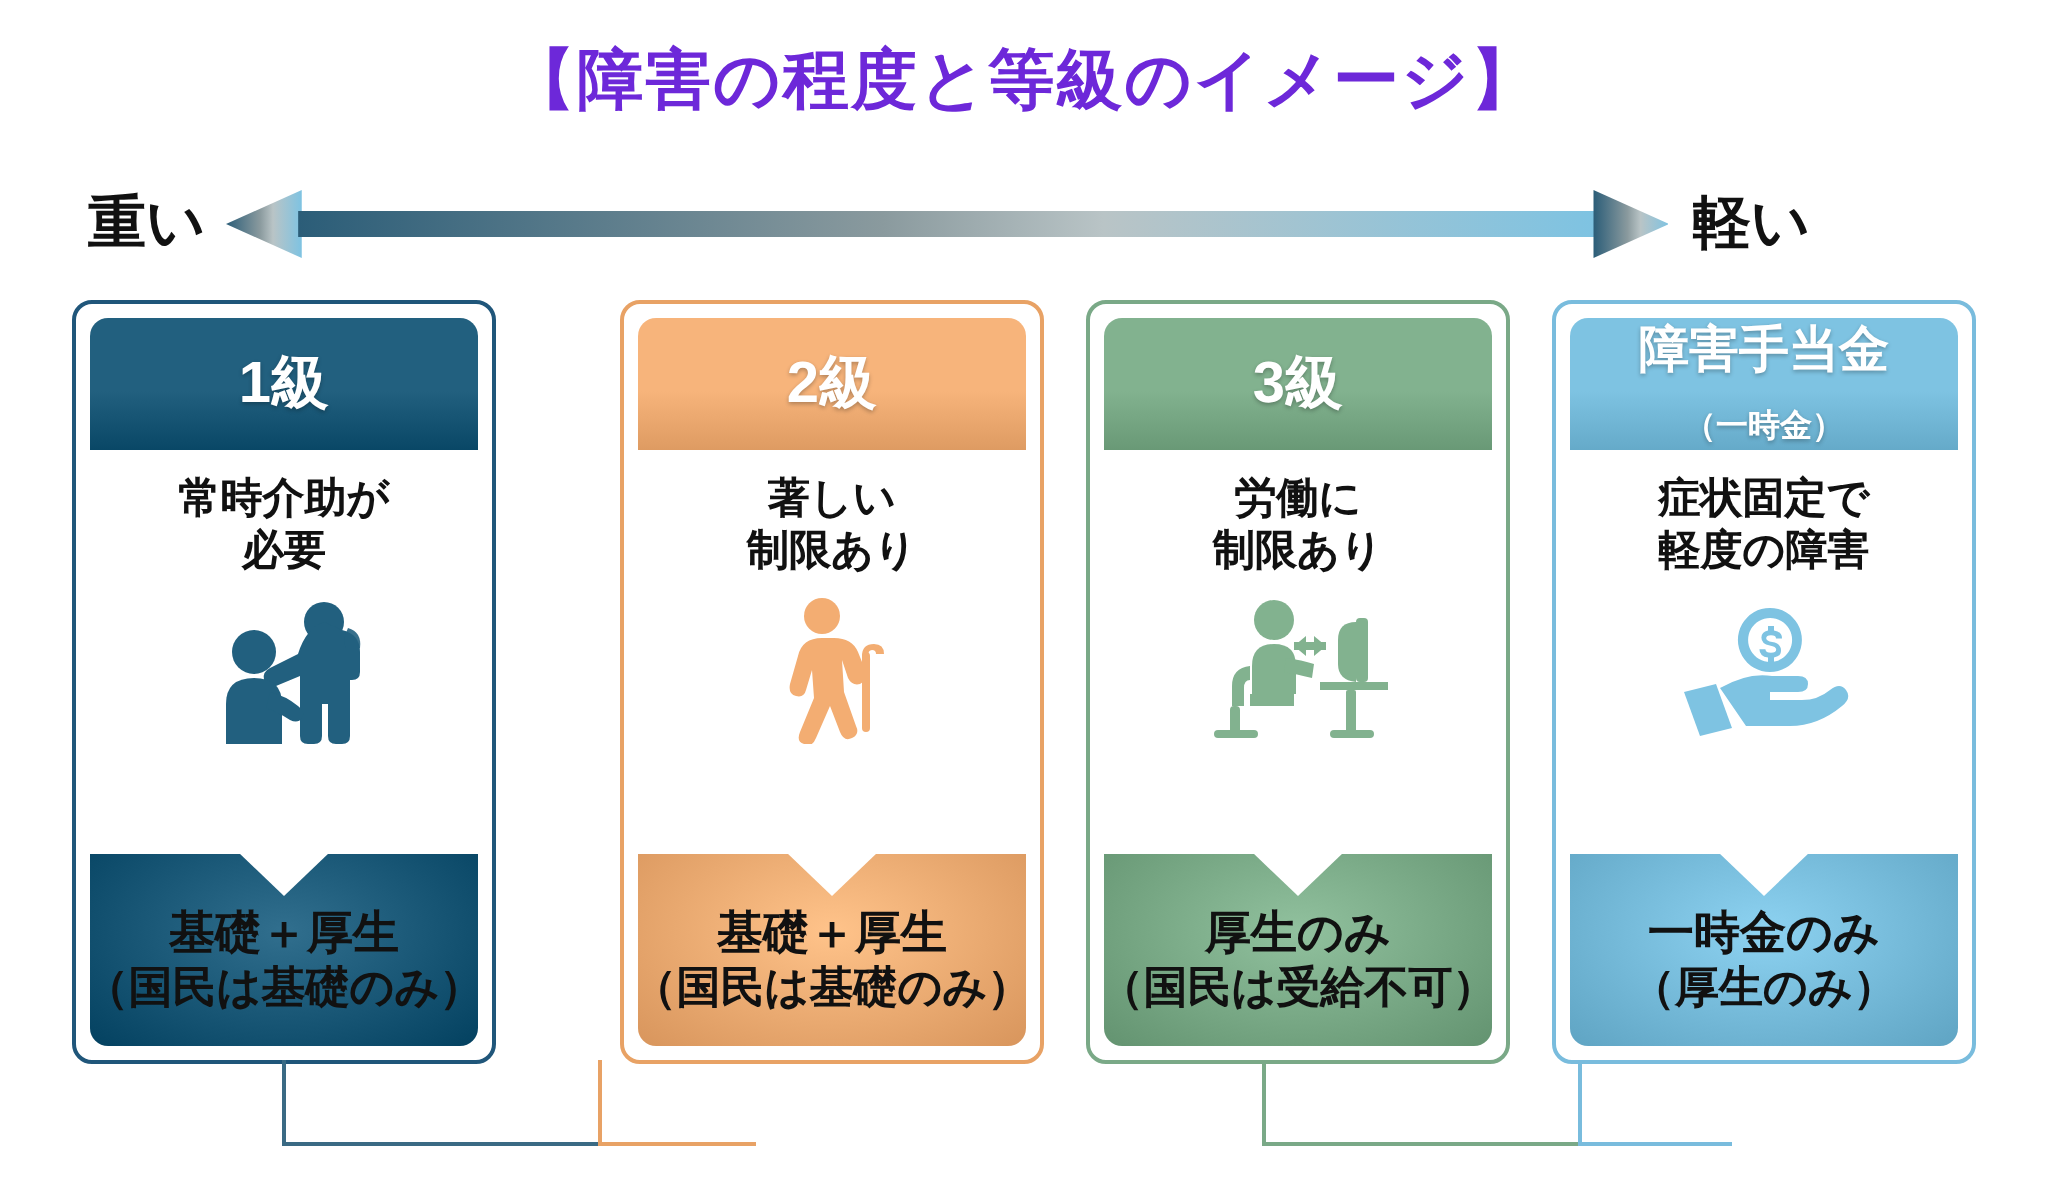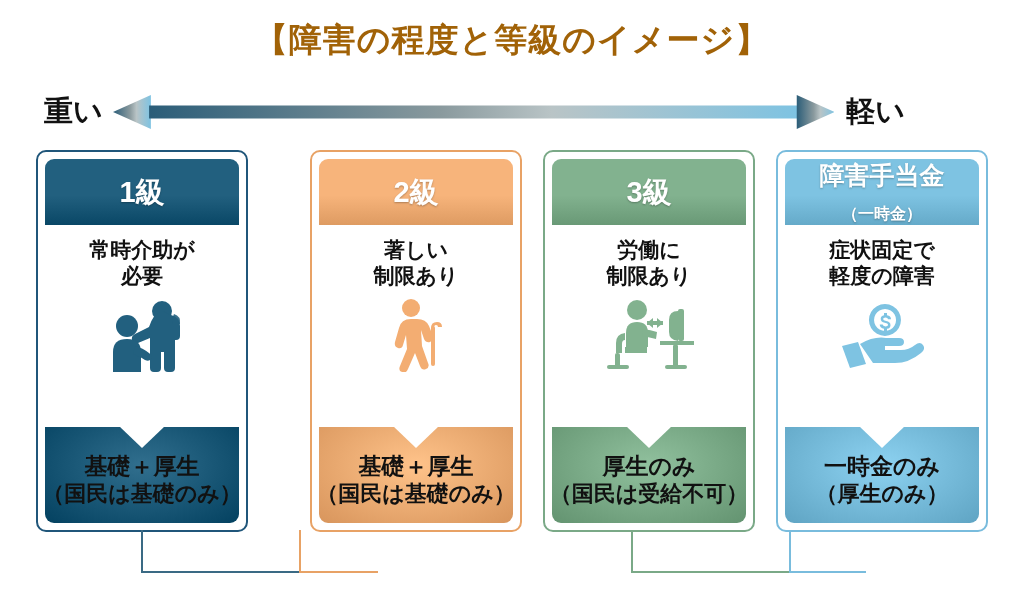--- a/index.html
+++ b/index.html
@@ -13,21 +13,21 @@
     font-family: "Liberation Sans", "DejaVu Sans", sans-serif;
     overflow: hidden;
     position: relative;
   }
 
   
   .title {
     text-align: center;
     font-size: 33px;
     font-weight: bold;
-    color: #a16207;
+    color: #6d28d9;
     letter-spacing: 1px;
     padding-top: 22px;
     line-height: 1.1;
     white-space: nowrap;
   }
 
   
   .axis-row {
     position: absolute;
     top: 86px;

